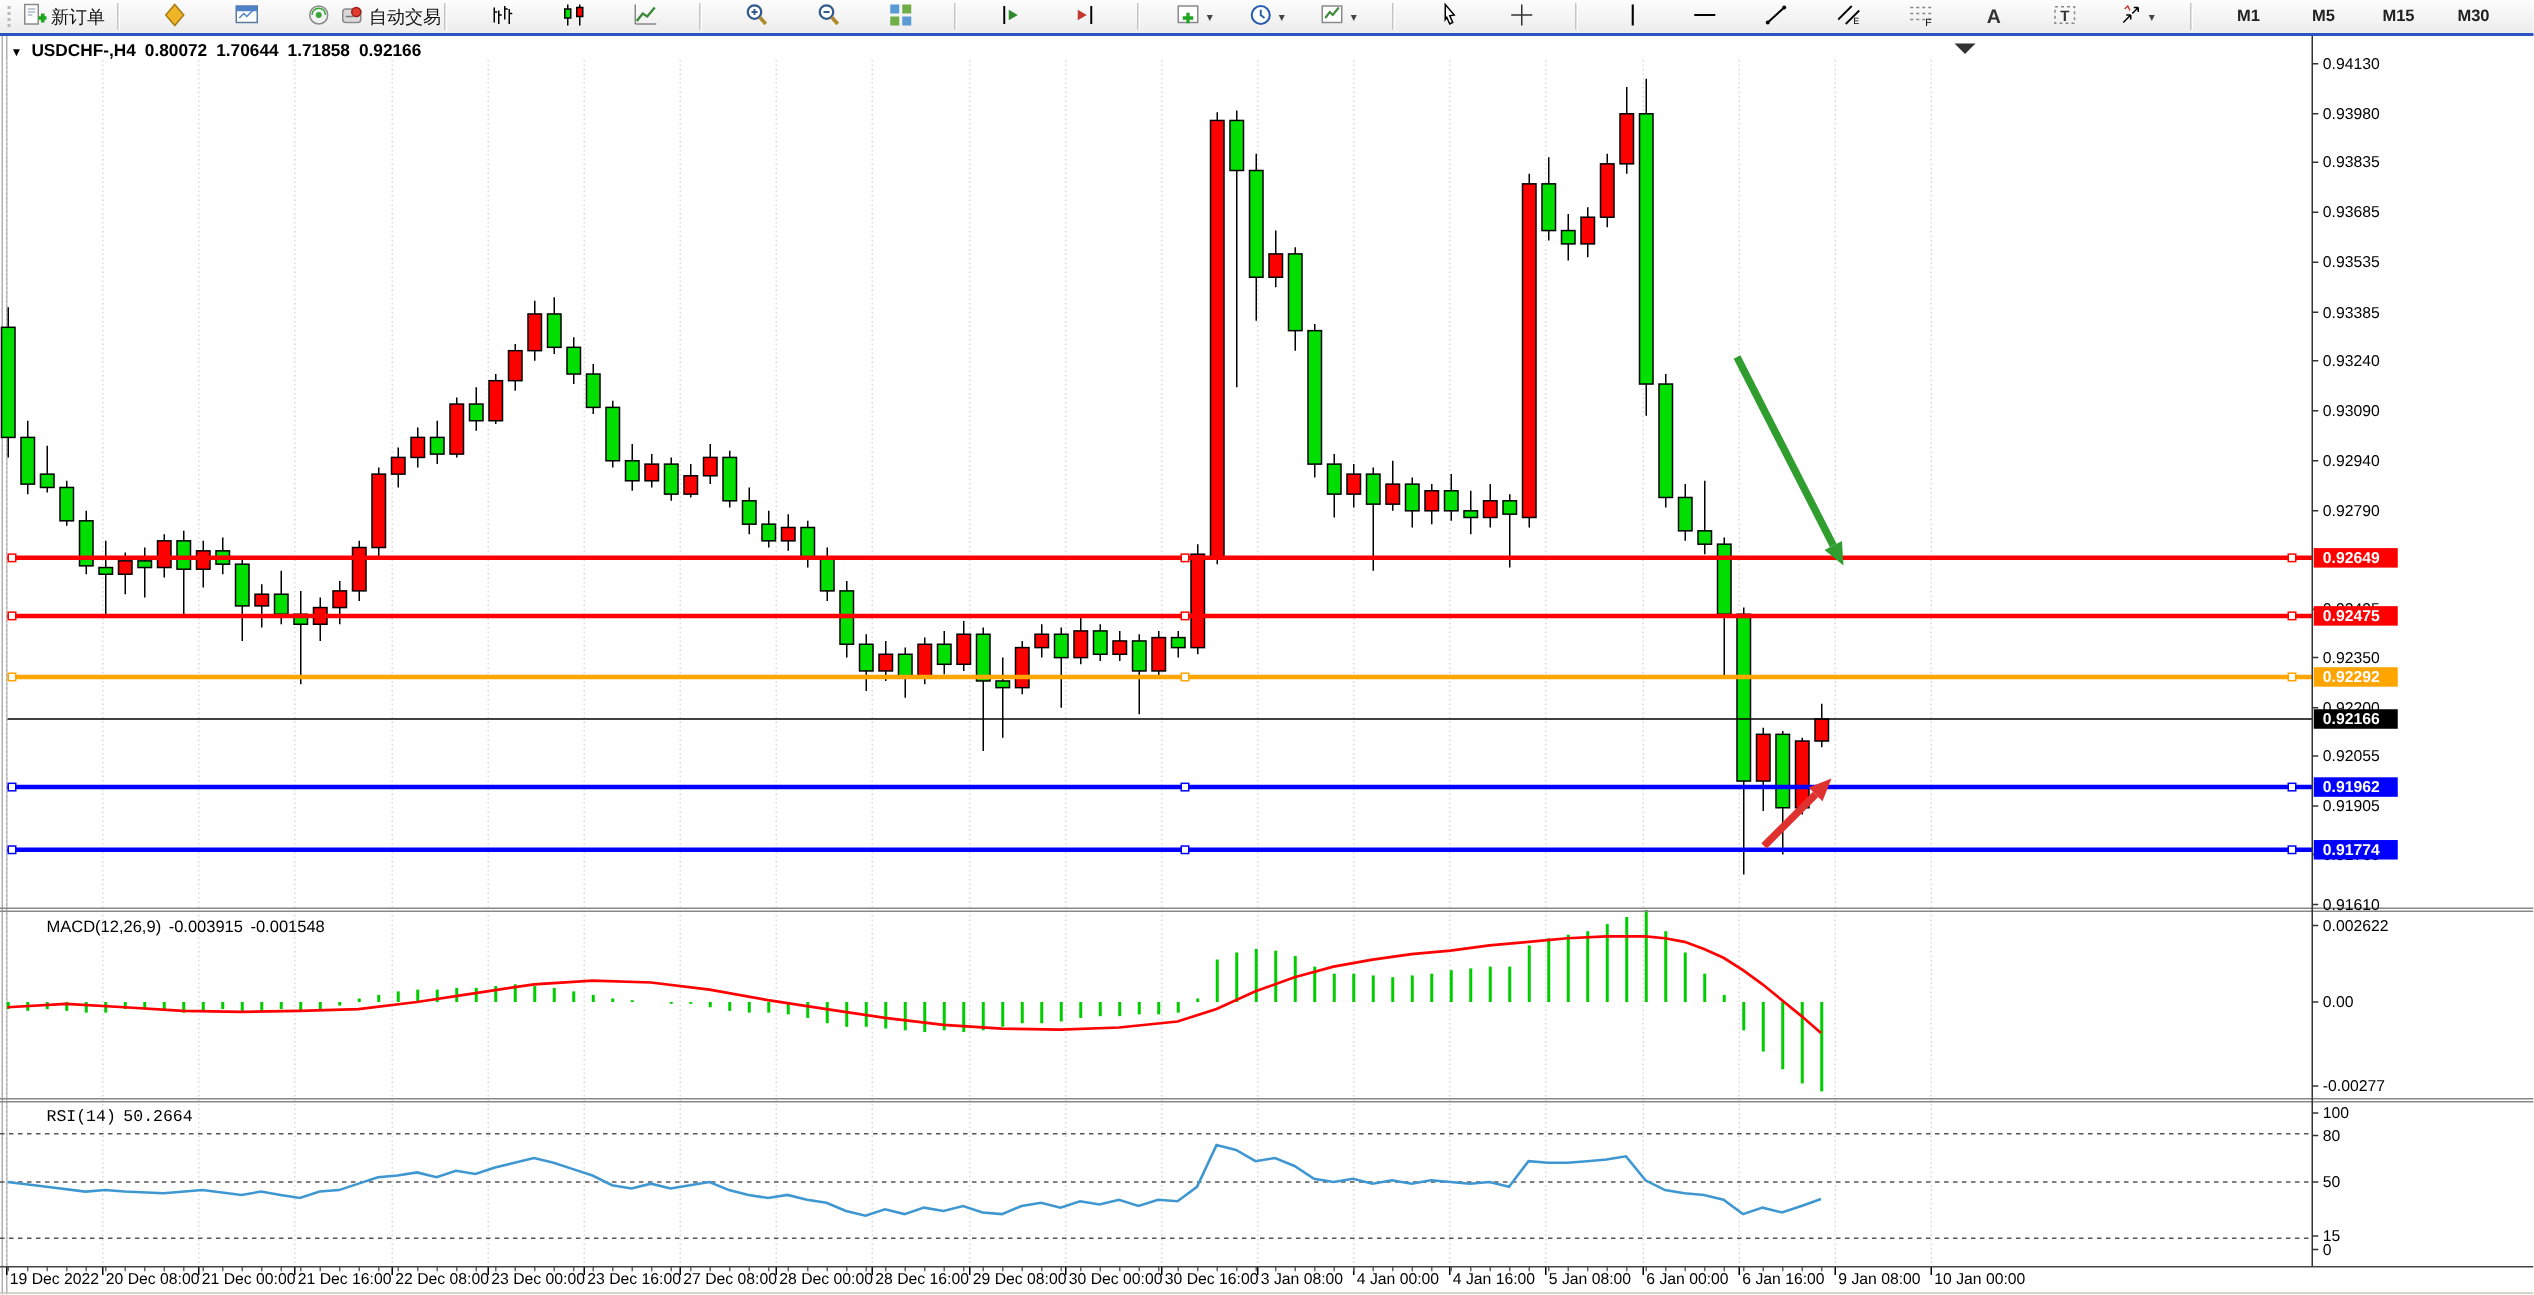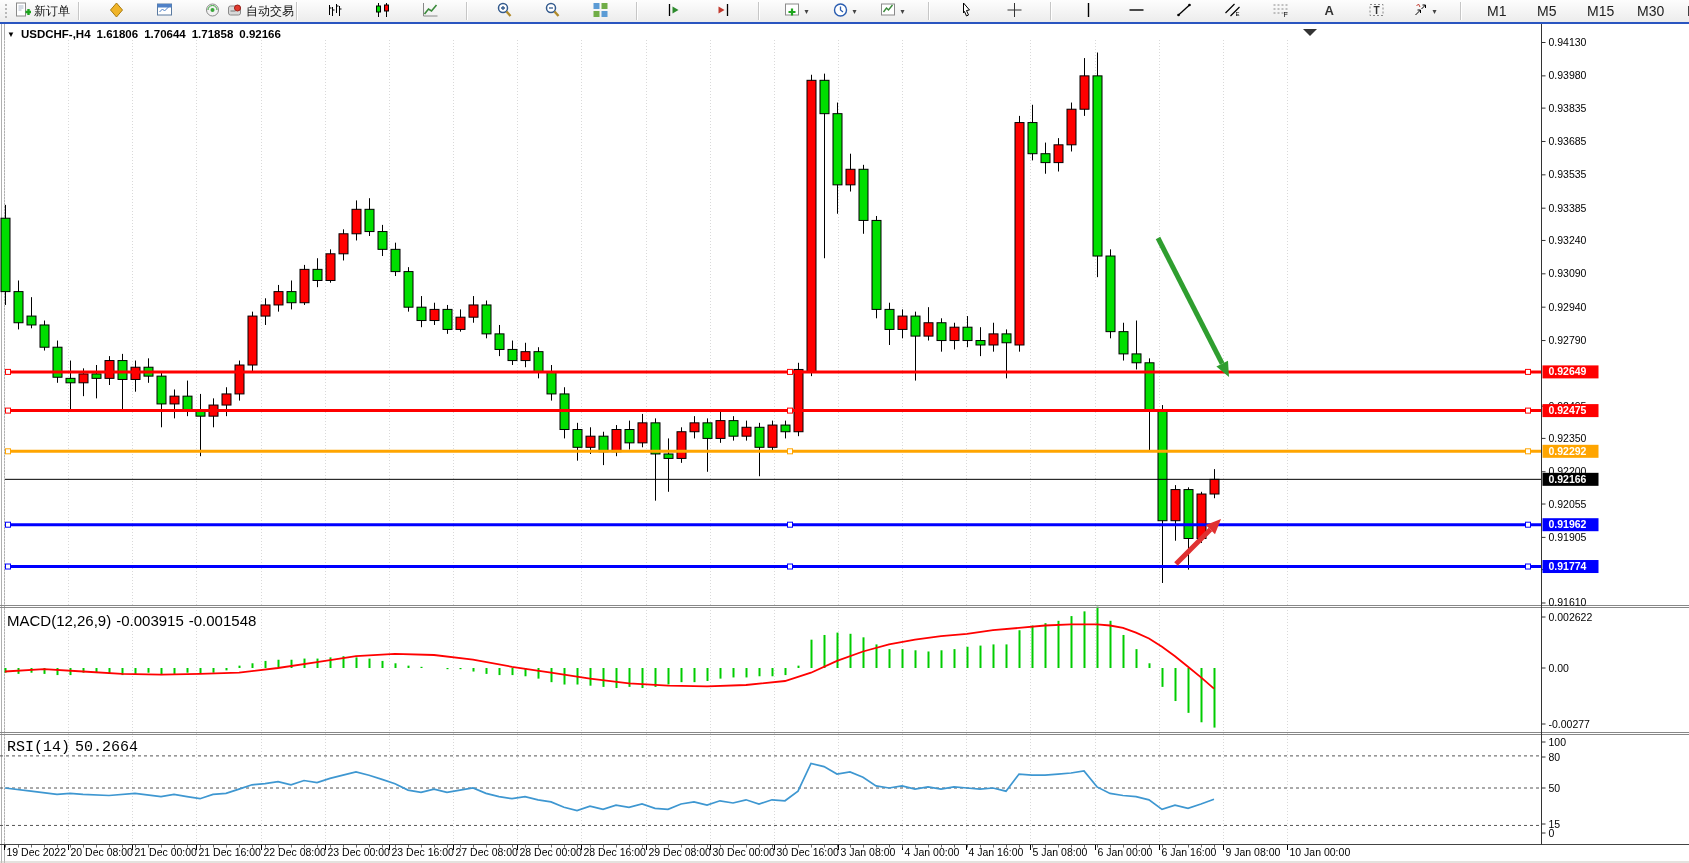--- a/index.html
+++ b/index.html
@@ -3,38 +3,38 @@
 <meta charset="utf-8">
 <style>
   html,body{margin:0;padding:0;background:#fff;width:1689px;height:863px;overflow:hidden;
     font-family:"Liberation Sans",sans-serif;-webkit-font-smoothing:antialiased;}
   
   .toolbar{position:absolute;top:0;left:0;width:1689px;height:22px;box-sizing:border-box;
     background:linear-gradient(#fdfdfd,#ececec);display:flex;align-items:center;padding:0 3px;gap:18px;}
   .tb-btn{height:20px;min-width:22px;display:flex;align-items:center;justify-content:center;gap:3px;
     padding:0 3px;border:1px solid transparent;border-radius:2px;font-size:12px;color:#111;white-space:nowrap;}
   .tb-btn.active{background:#dfe7f2;border:1px solid #8fa8c8;box-shadow:inset 1px 1px 2px rgba(0,0,0,.2);}
-  .tf{font-size:14px;font-weight:normal;color:#222;min-width:24px;justify-content:flex-start;}
+  .tf{font-size:11px;font-weight:bold;color:#222;min-width:24px;justify-content:center;}
   .sep{width:4px;height:18px;border-left:1px solid #c6c6c6;border-right:1px solid #fff;margin:0 3px;}
   .grip{width:3px;height:14px;border-left:2px dotted #b9b9b9;margin:0 2px;}
   .spacer{flex:1;}
   .ddw{font-size:8px;color:#444;margin-left:1px;}
   .ic{display:block;}
   .bubblewrap{position:relative;}
   .badge{position:absolute;top:-4px;right:-6px;background:#e03a2f;color:#fff;border-radius:50%;
     width:13px;height:13px;font-size:9px;font-weight:bold;display:flex;align-items:center;justify-content:center;
     border:1px solid #fff;}
   
   #chartwrap{position:absolute;top:22px;left:0;width:1689px;height:841px;box-sizing:border-box;
     border-top:2px solid #2a55c0;background:#fff;}
   #chart-svg{position:absolute;top:0;left:0;}
   .overlay{position:absolute;color:#000;}
   #chart-title{top:4px;left:7px;font-size:11.5px;font-weight:bold;display:flex;gap:6px;align-items:center;}
   #chart-title .tri{font-size:8px;}
-  .panel-label{font-size:15px;display:flex;gap:5px;}
+  .panel-label{font-size:11px;display:flex;gap:5px;margin-left:24px;}
   #macd-label{top:588px;left:7px;}
   #rsi-label{top:715px;left:7px;font-family:Liberation Mono, monospace;}
 </style>
 </head>
 <body>
 
 <div class="toolbar" id="toolbar">
     <div class="grip"></div>
     <div class="tb-btn">
       <span class="ic"><svg width="17" height="16" viewBox="0 0 16 16">
@@ -836,21 +836,21 @@
         <line x1="1541.5" y1="800" x2="1545.5" y2="800" stroke="#333"></line>
         <text x="1548.5" y="803.5" font-family="&quot;Liberation Sans&quot;,sans-serif" font-size="10.5px" fill="#000">15</text>
         <line x1="1541.5" y1="809" x2="1545.5" y2="809" stroke="#333"></line>
         <text x="1548.5" y="812.5" font-family="&quot;Liberation Sans&quot;,sans-serif" font-size="10.5px" fill="#000">0</text>
       </g>
     </svg>
 
   <div class="overlay" id="chart-title">
     <span class="tri">▼</span>
     <span>USDCHF-,H4</span>
-    <span>1.61806</span>
+    <span>0.80072</span>
     <span>1.70644</span>
     <span>1.71858</span>
     <span>0.92166</span>
   </div>
 
   <div class="overlay panel-label" id="macd-label">
     <span>MACD(12,26,9)</span>
     <span>-0.003915</span>
     <span>-0.001548</span>
   </div>

